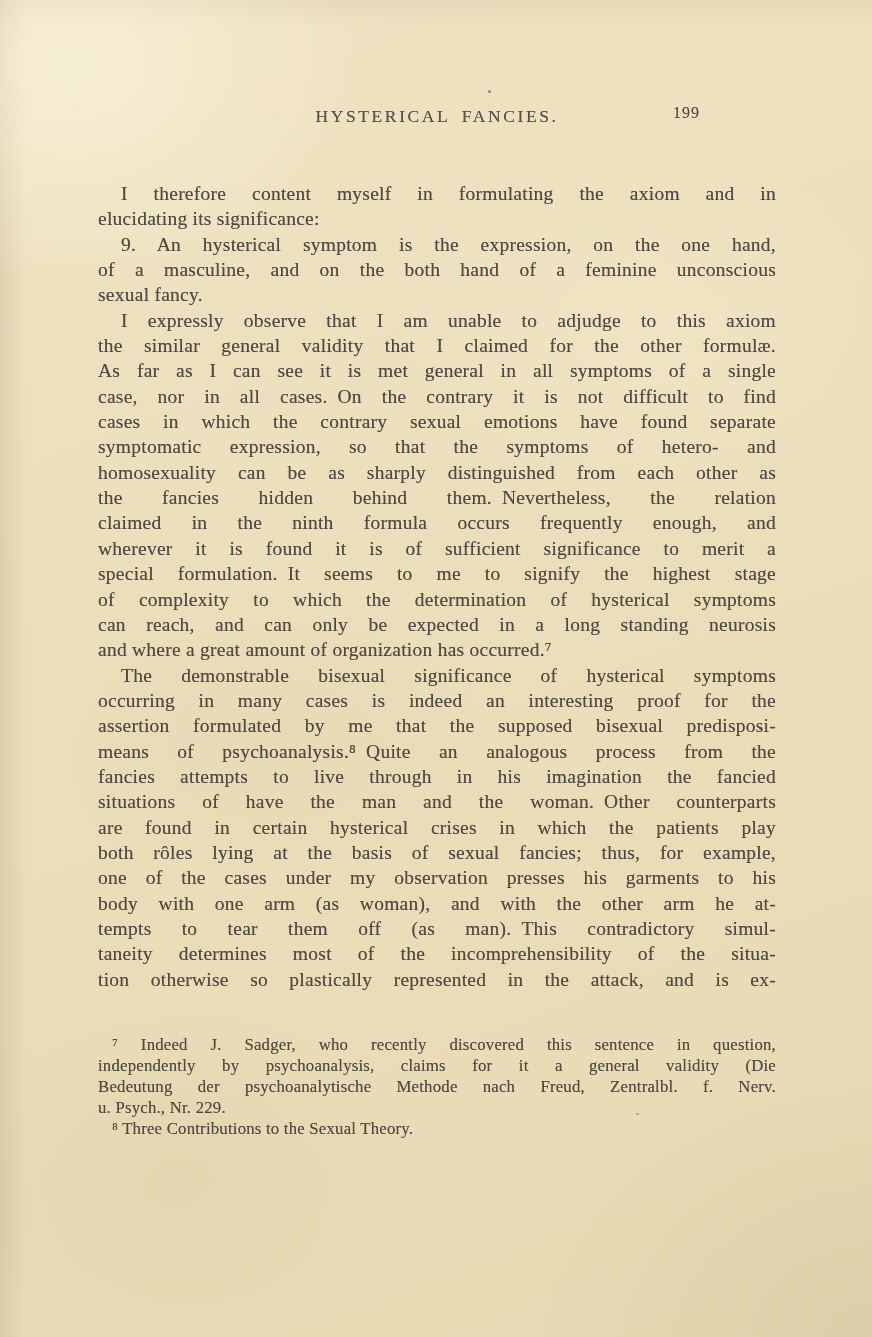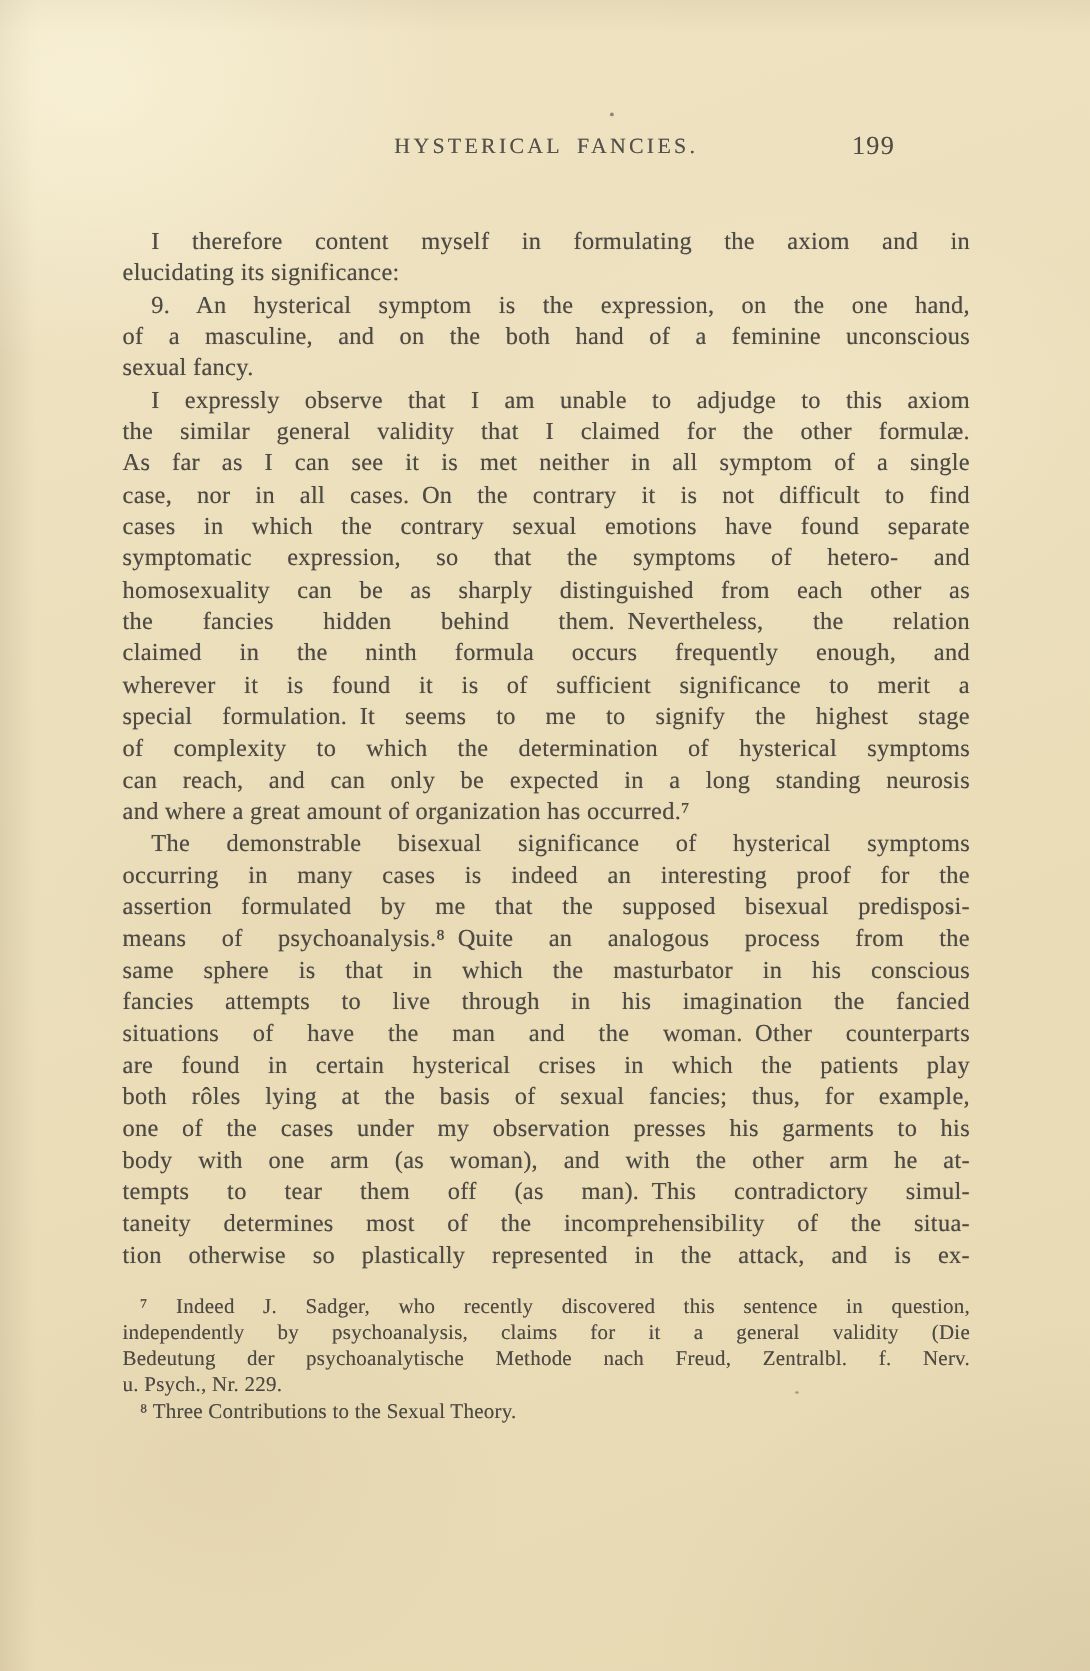--- a/index.html
+++ b/index.html
@@ -44,23 +44,23 @@
     right: 0;
     text-align: center;
     font-size: 17.5px;
     letter-spacing: 2.6px;
     word-spacing: 5px;
     color: #54504a;
     text-shadow: 0 0 0.5px rgba(84, 80, 74, 0.55);
   }
   .page-number {
     position: absolute;
-    right: 60px;
+    right: 76px;
     top: -2px;
-    font-size: 21px;
+    font-size: 16px;
     letter-spacing: 1px;
     color: #504c45;
     text-shadow: 0 0 0.5px rgba(80, 76, 69, 0.55);
   }
 
   .body-text {
     position: absolute;
     left: 98px;
     top: 153px;
     width: 678px;
@@ -120,39 +120,38 @@
         <div class="line last">elucidating its significance:</div>
       </div>
     <div>
         <div class="line first">9. An hysterical symptom is the expression, on the one hand,</div>
         <div class="line">of a masculine, and on the both hand of a feminine unconscious</div>
         <div class="line last">sexual fancy.</div>
       </div>
     <div>
         <div class="line first">I expressly observe that I am unable to adjudge to this axiom</div>
         <div class="line">the similar general validity that I claimed for the other formulæ.</div>
-        <div class="line">As far as I can see it is met neither in all symptom of a single</div>
+        <div class="line">As far as I can see it is met general in all symptoms of a single</div>
         <div class="line">case, nor in all cases. On the contrary it is not difficult to find</div>
         <div class="line">cases in which the contrary sexual emotions have found separate</div>
         <div class="line">symptomatic expression, so that the symptoms of hetero- and</div>
         <div class="line">homosexuality can be as sharply distinguished from each other as</div>
         <div class="line">the fancies hidden behind them. Nevertheless, the relation</div>
         <div class="line">claimed in the ninth formula occurs frequently enough, and</div>
         <div class="line">wherever it is found it is of sufficient significance to merit a</div>
         <div class="line">special formulation. It seems to me to signify the highest stage</div>
         <div class="line">of complexity to which the determination of hysterical symptoms</div>
         <div class="line">can reach, and can only be expected in a long standing neurosis</div>
         <div class="line last">and where a great amount of organization has occurred.⁷</div>
       </div>
     <div>
         <div class="line first">The demonstrable bisexual significance of hysterical symptoms</div>
         <div class="line">occurring in many cases is indeed an interesting proof for the</div>
         <div class="line">assertion formulated by me that the supposed bisexual predisposi-</div>
         <div class="line">means of psychoanalysis.⁸ Quite an analogous process from the</div>
-        <div class="line">same sphere is that in which the masturbator in his conscious</div>
         <div class="line">fancies attempts to live through in his imagination the fancied</div>
         <div class="line">situations of have the man and the woman. Other counterparts</div>
         <div class="line">are found in certain hysterical crises in which the patients play</div>
         <div class="line">both rôles lying at the basis of sexual fancies; thus, for example,</div>
         <div class="line">one of the cases under my observation presses his garments to his</div>
         <div class="line">body with one arm (as woman), and with the other arm he at-</div>
         <div class="line">tempts to tear them off (as man). This contradictory simul-</div>
         <div class="line">taneity determines most of the incomprehensibility of the situa-</div>
         <div class="line">tion otherwise so plastically represented in the attack, and is ex-</div>
       </div>

